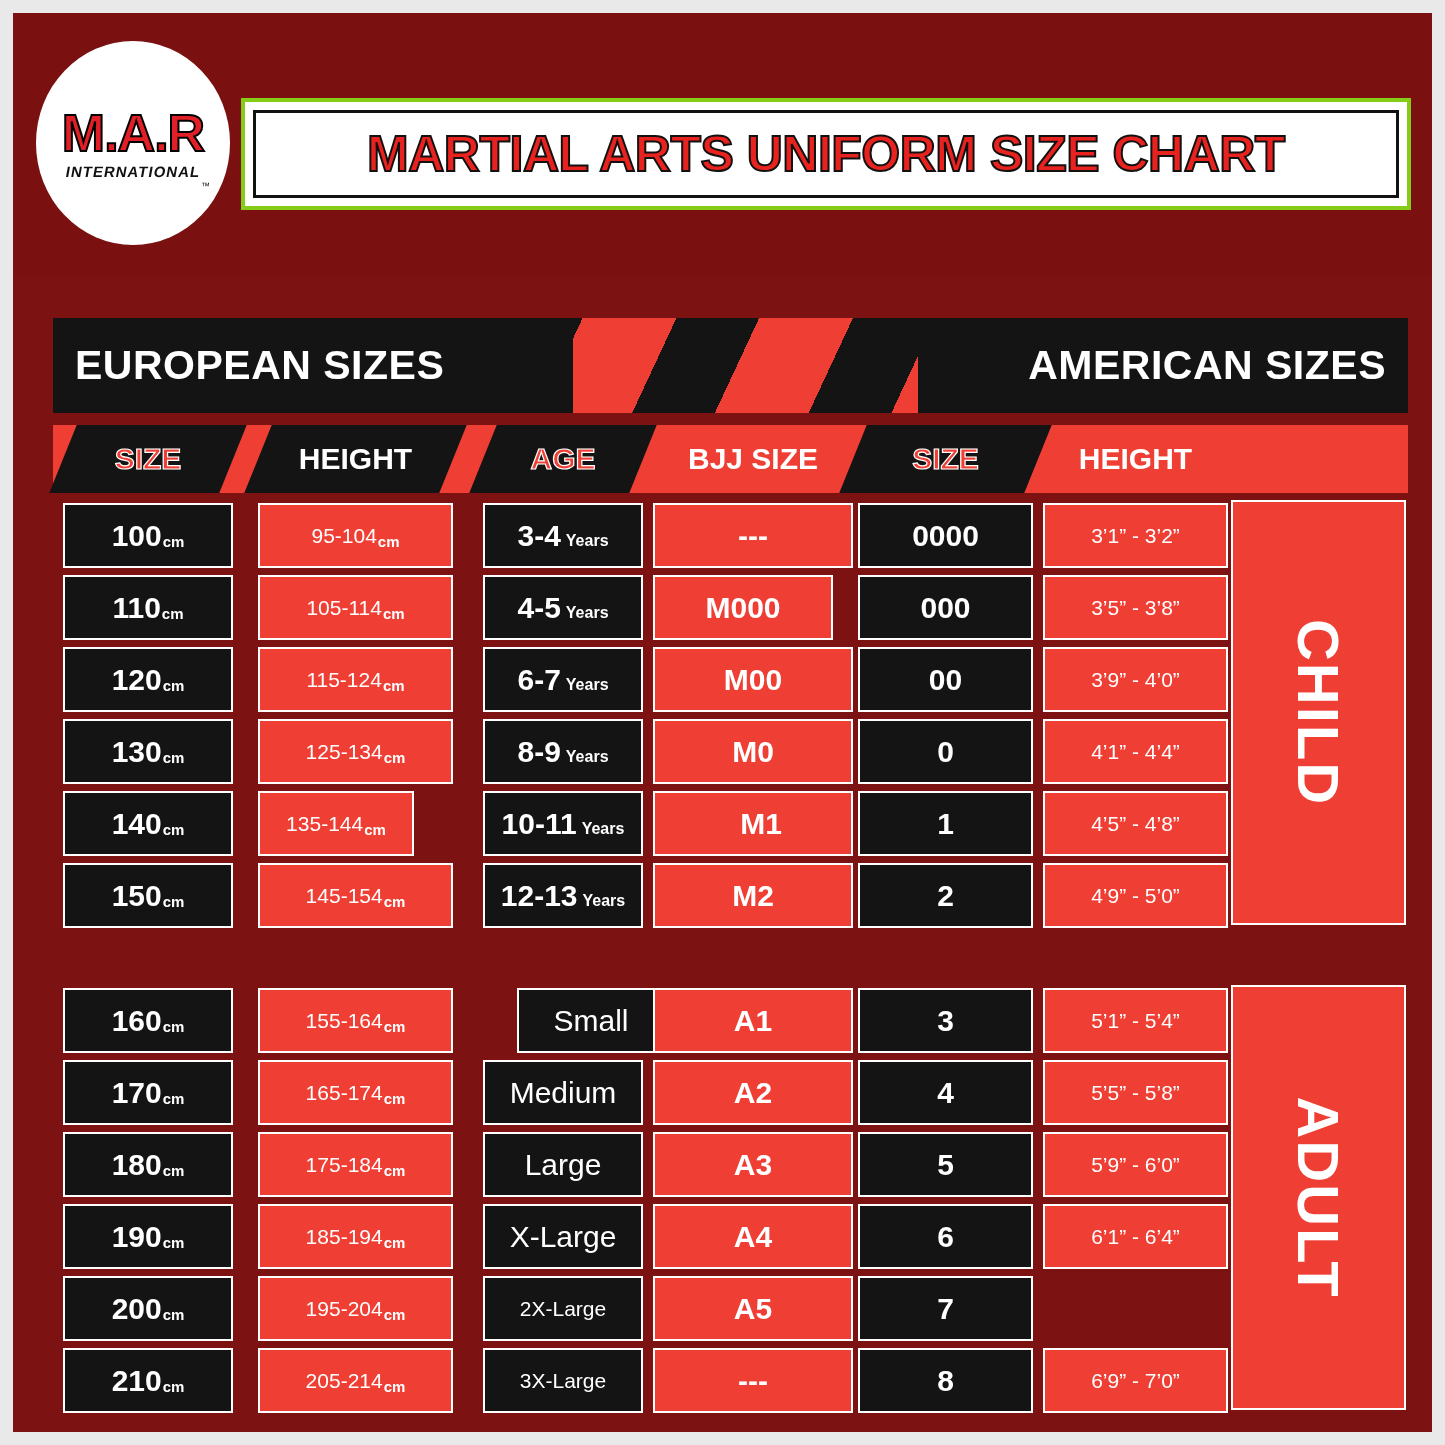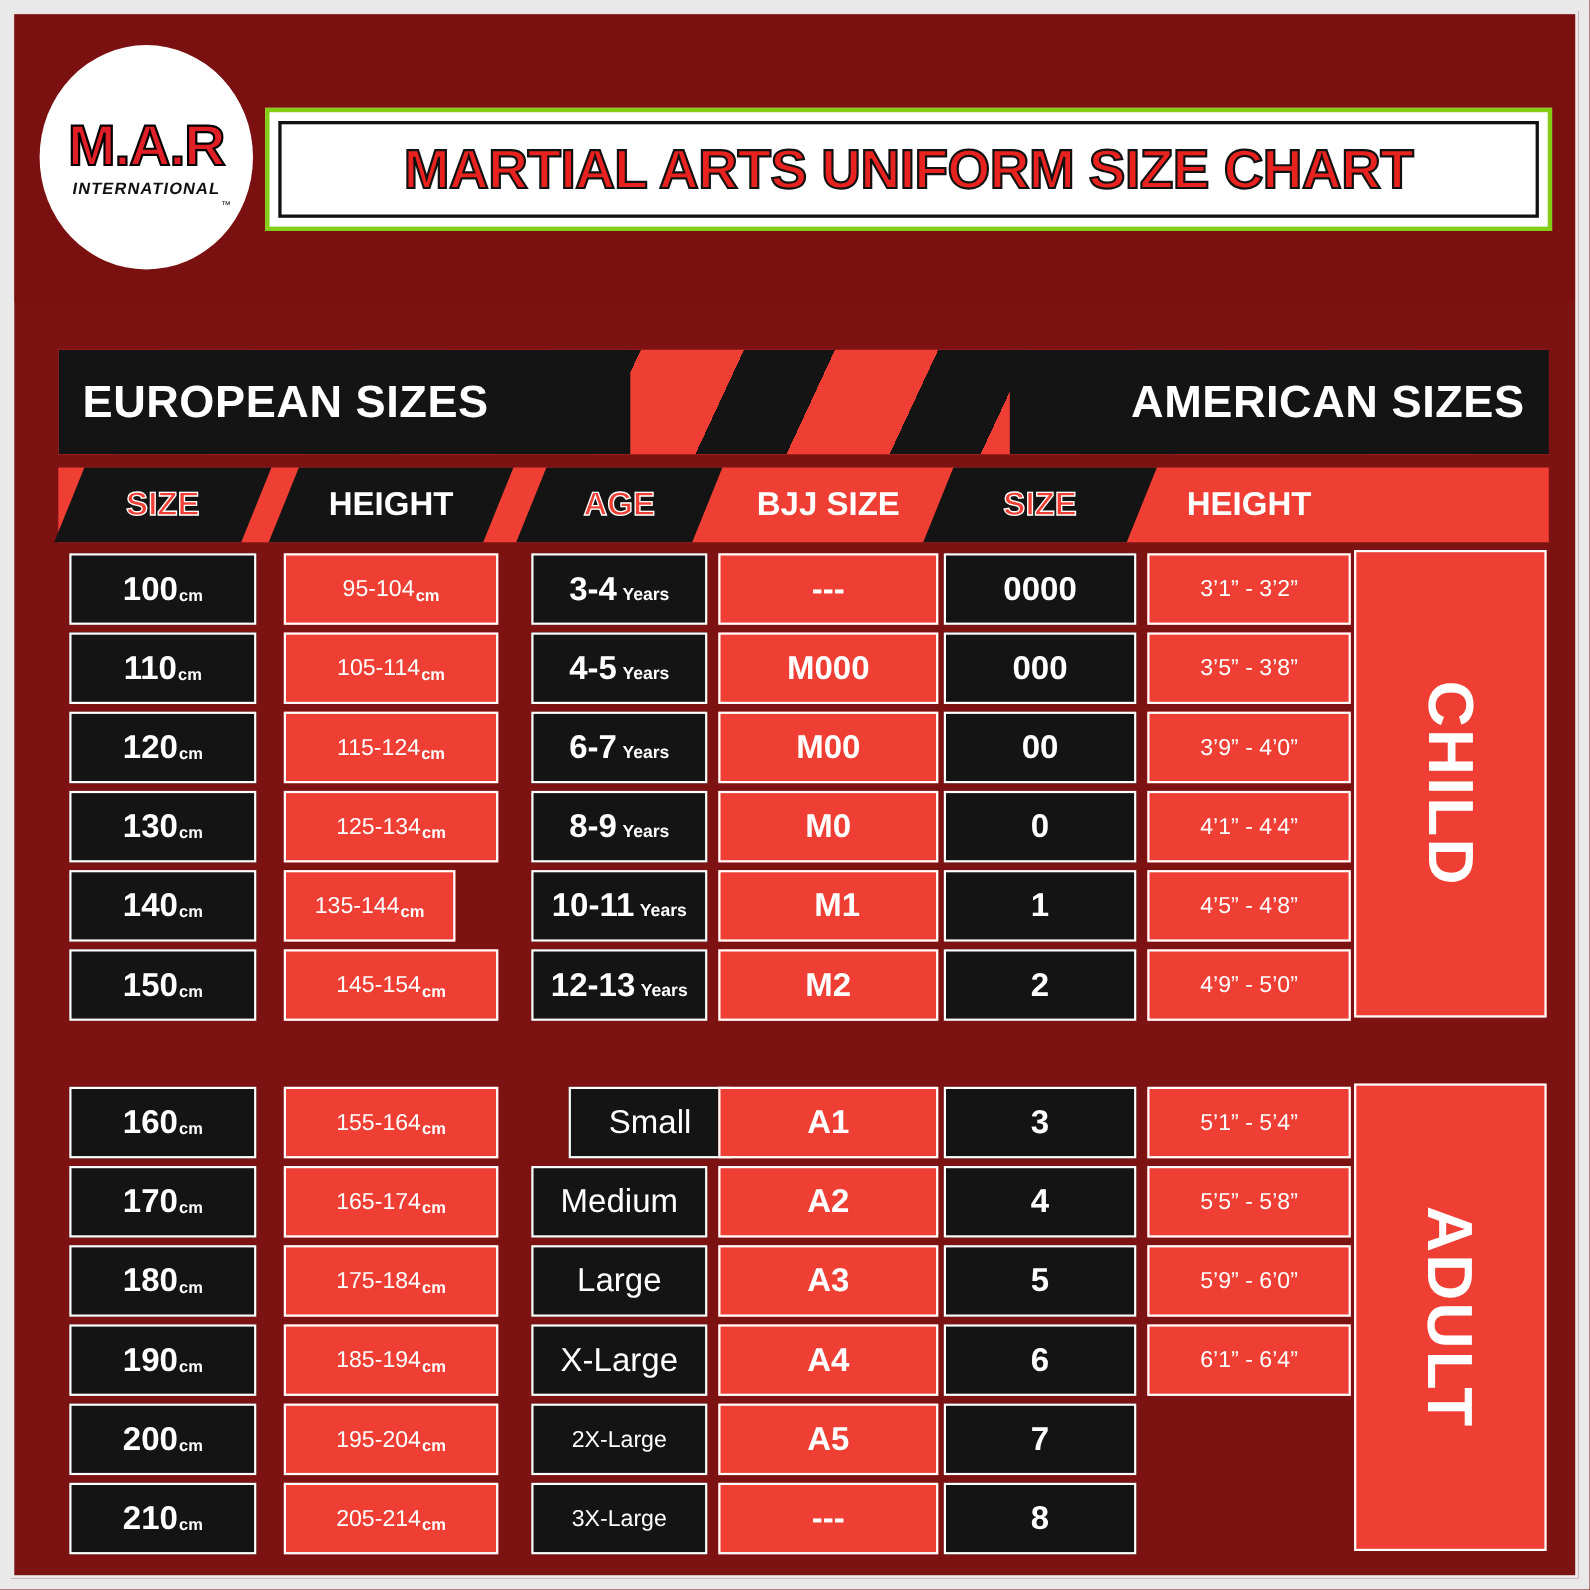--- a/index.html
+++ b/index.html
@@ -185,21 +185,21 @@
           <span class="unit">cm</span>
         </div>
         <div class="cellbox red" style="left: 205px; width: 195px;">
           <span class="val small">105-114</span>
           <span class="unit">cm</span>
         </div>
         <div class="cellbox black" style="left: 430px; width: 160px;">
           <span class="val">4-5</span>
           <span class="yrs">Years</span>
         </div>
-        <div class="cellbox red" style="left: 600px; width: 200px;">
+        <div class="cellbox red" style="left: 600px; width: 180px;">
           <span class="val">M000</span>
         </div>
         <div class="cellbox black" style="left: 805px; width: 175px;">
           <span class="val">000</span>
         </div>
         <div class="cellbox red" style="left: 990px; width: 185px;">
           <span class="val small">3’5” - 3’8”</span>
         </div>
       </div>
       <div class="row">
@@ -418,19 +418,22 @@
         </div>
         <div class="cellbox black" style="left: 430px; width: 160px;">
           <span class="val small">3X-Large</span>
         </div>
         <div class="cellbox red" style="left: 600px; width: 200px;">
           <span class="val">---</span>
         </div>
         <div class="cellbox black" style="left: 805px; width: 175px;">
           <span class="val">8</span>
         </div>
+        <div class="cellbox red" style="left: 990px; width: 185px;">
+          <span class="val small">6’9” - 7’0”</span>
+        </div>
       </div>
     </div>
   <div class="sidelabel" style="left:1218px;top:972px;width:175px;height:425px;">
     <span>ADULT</span>
   </div>
 
 </div>
 
 </body></html>

